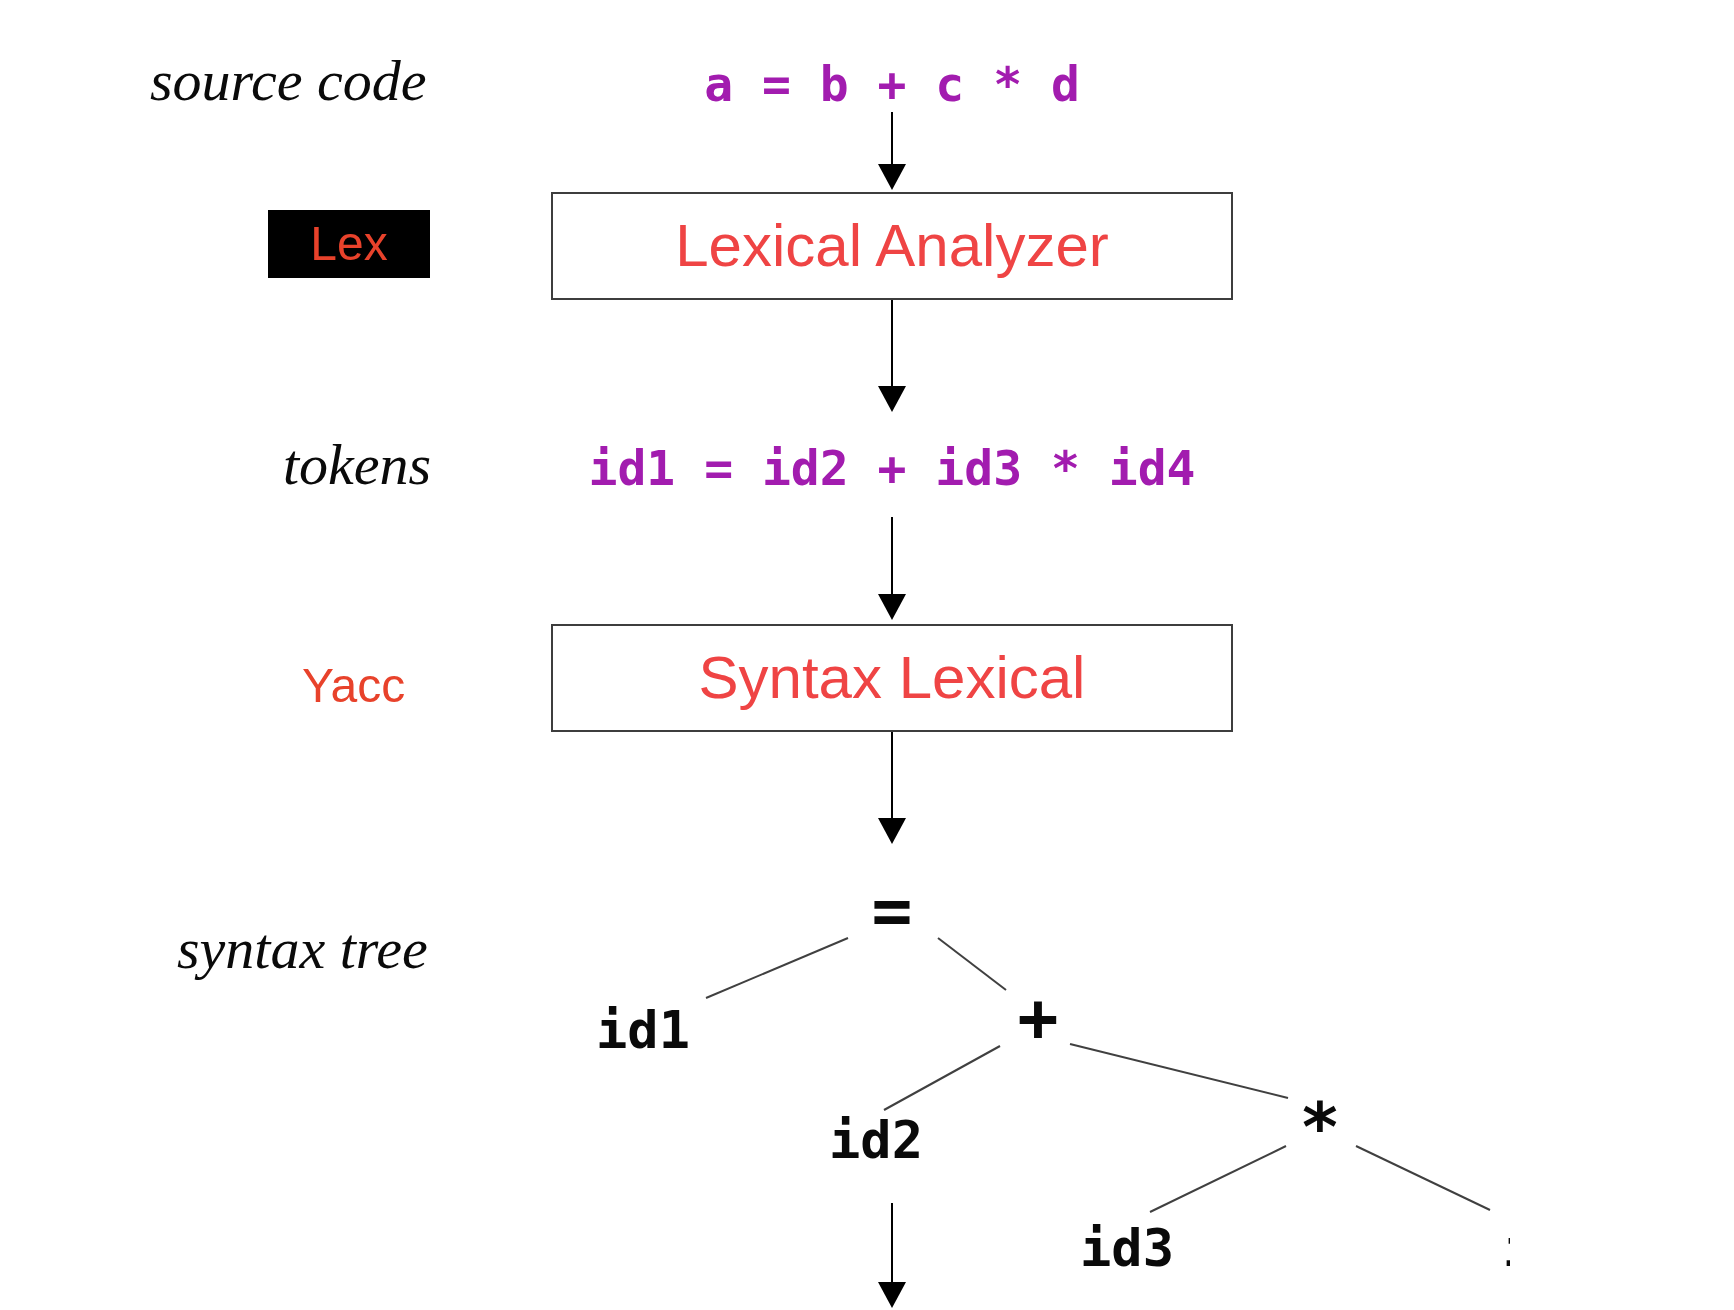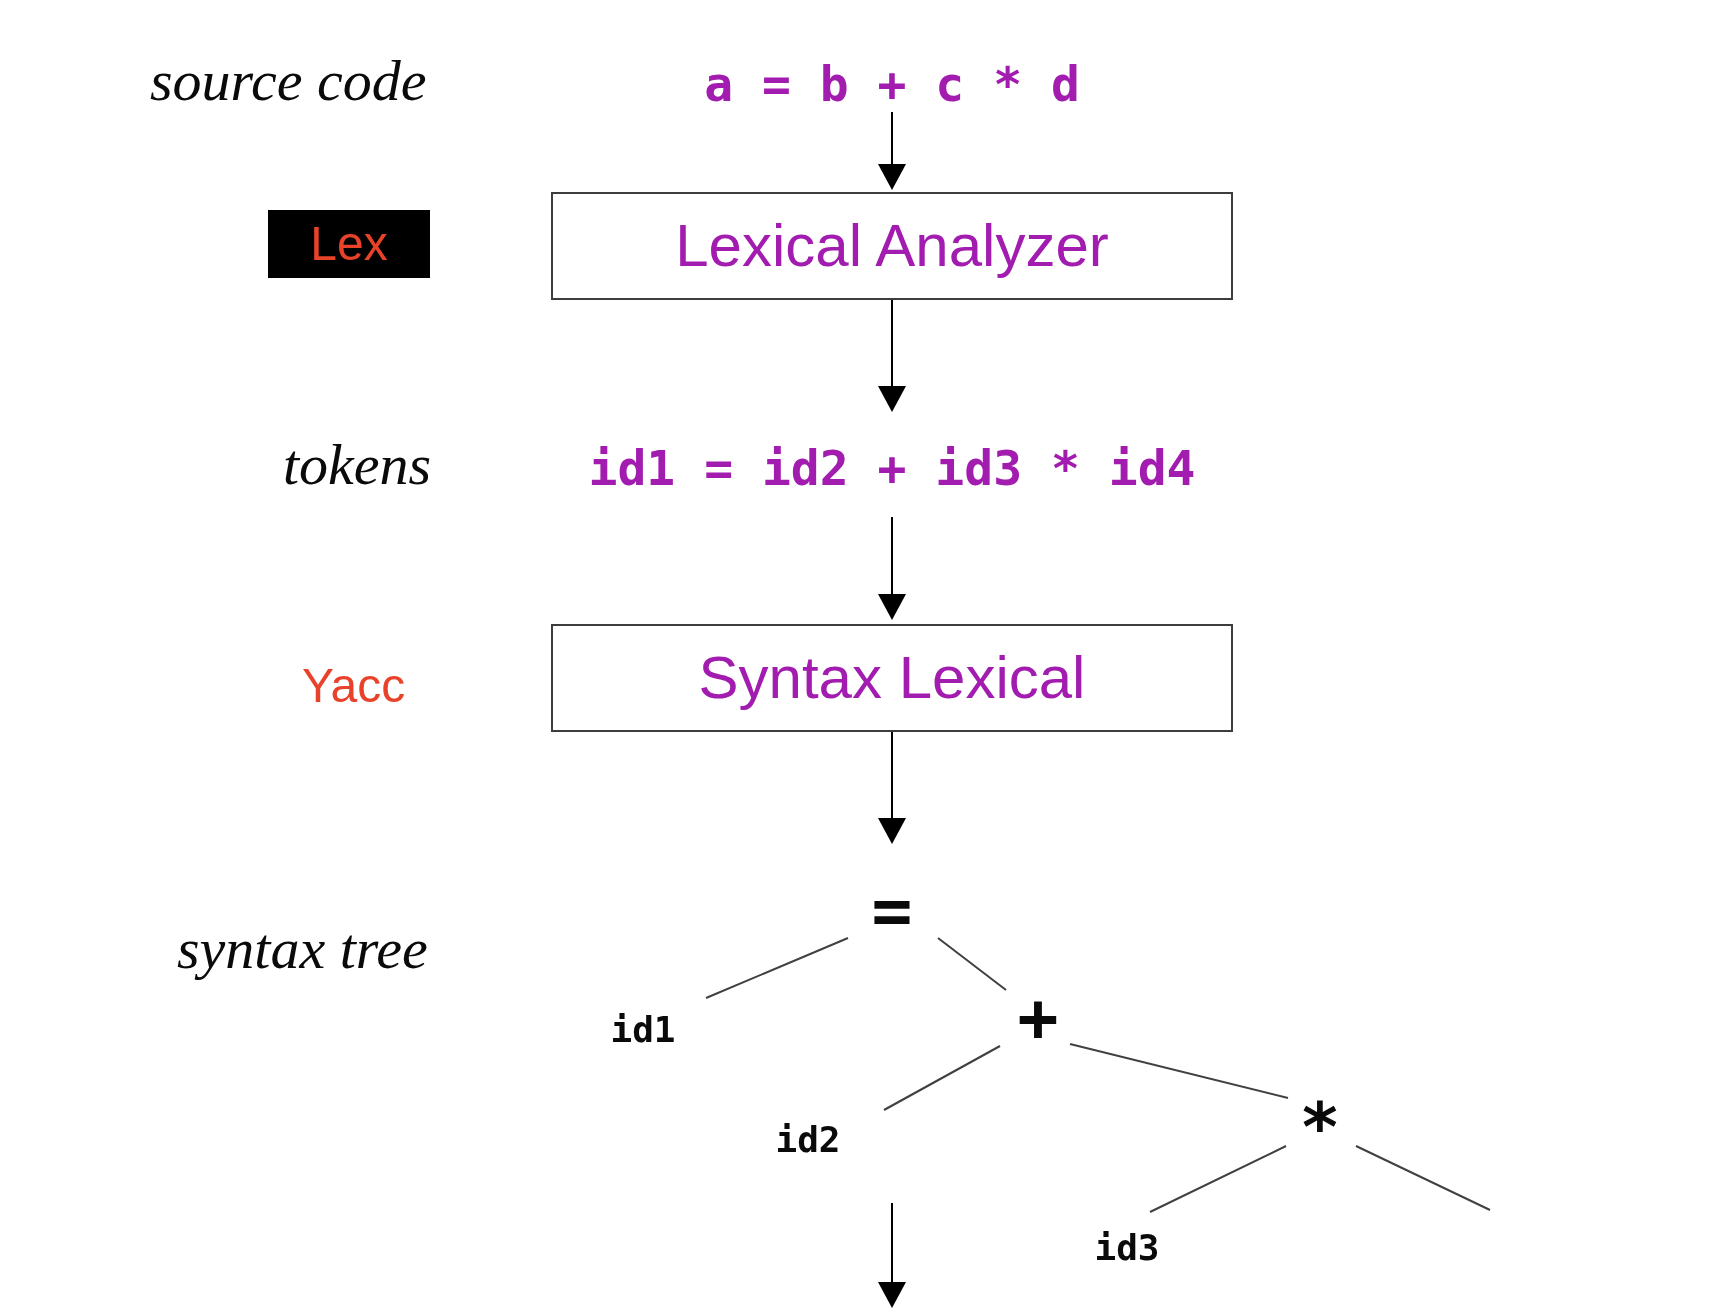--- a/index.html
+++ b/index.html
@@ -25,42 +25,42 @@
     font-weight: bold;
     font-size: 48px;
     color: #a21caf;
   }
   .center-x { transform: translateX(-50%); }
   .node {
     position: absolute;
     transform: translate(-50%, -50%);
     font-family: "DejaVu Sans Mono", monospace;
     font-weight: bold;
-    font-size: 36px;
+    font-size: 52px;
     line-height: 1;
     white-space: pre;
     color: #0a0a0a;
   }
   .node.op { font-size: 68px; }
   .stage-box {
     position: absolute;
     left: 551px;
     width: 682px;
     height: 108px;
     border: 2px solid #3d3d3d;
     background: #ffffff;
     box-sizing: border-box;
     display: flex;
     align-items: center;
     justify-content: center;
   }
   .stage-box .stage-label {
     font-family: "Liberation Sans", sans-serif;
     font-size: 60px;
-    color: #a21caf;
+    color: #ef4444;
     line-height: 1;
   }
   .tool-badge {
     position: absolute;
     left: 268px;
     top: 210px;
     width: 162px;
     height: 68px;
     background: var(--tool-bg);
     display: flex;
@@ -132,18 +132,18 @@
   <div class="abs tool-text" style="left:302px; top:662px;">Yacc</div>
   <div class="stage-box" style="top:624px;">
     <span class="stage-label">Syntax Lexical</span>
   </div>
 
   <div class="abs serif-label" style="left:177px; top:920px;font-style:italic;">syntax tree</div>
 
   <div class="node op" style="left:892px;  top:911px;">=</div>
   <div class="node" style="left:643px;  top:1030px;">id1</div>
   <div class="node op" style="left:1038px; top:1018px;">+</div>
-  <div class="node" style="left:808px;  top:1140px;">id2</div>
+  <div class="node" style="left:876px;  top:1140px;">id2</div>
   <div class="node op" style="left:1320px; top:1128px;">*</div>
   <div class="node" style="left:1091px; top:1248px;margin-left:36px;">id3</div>
   <div class="node" style="left:1550px; top:1248px;">id4</div>
 
 </div>
 
 </body></html>

